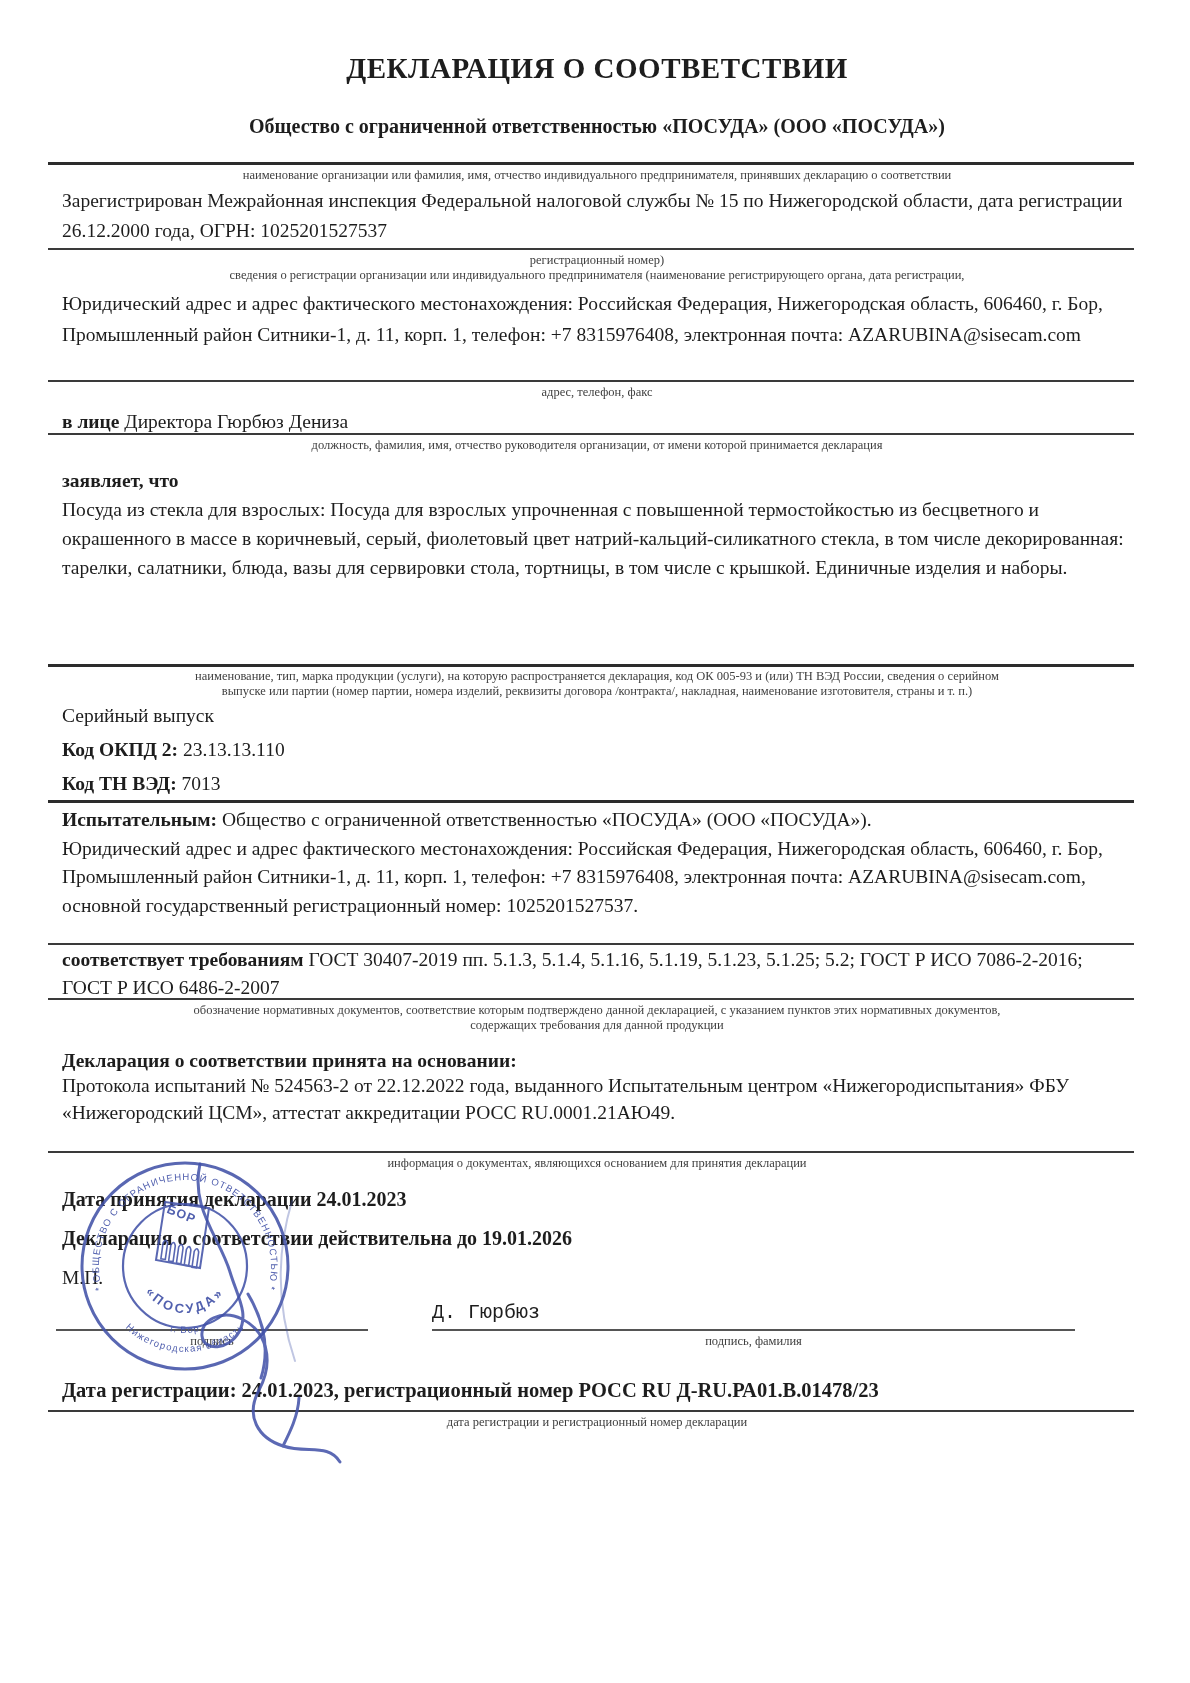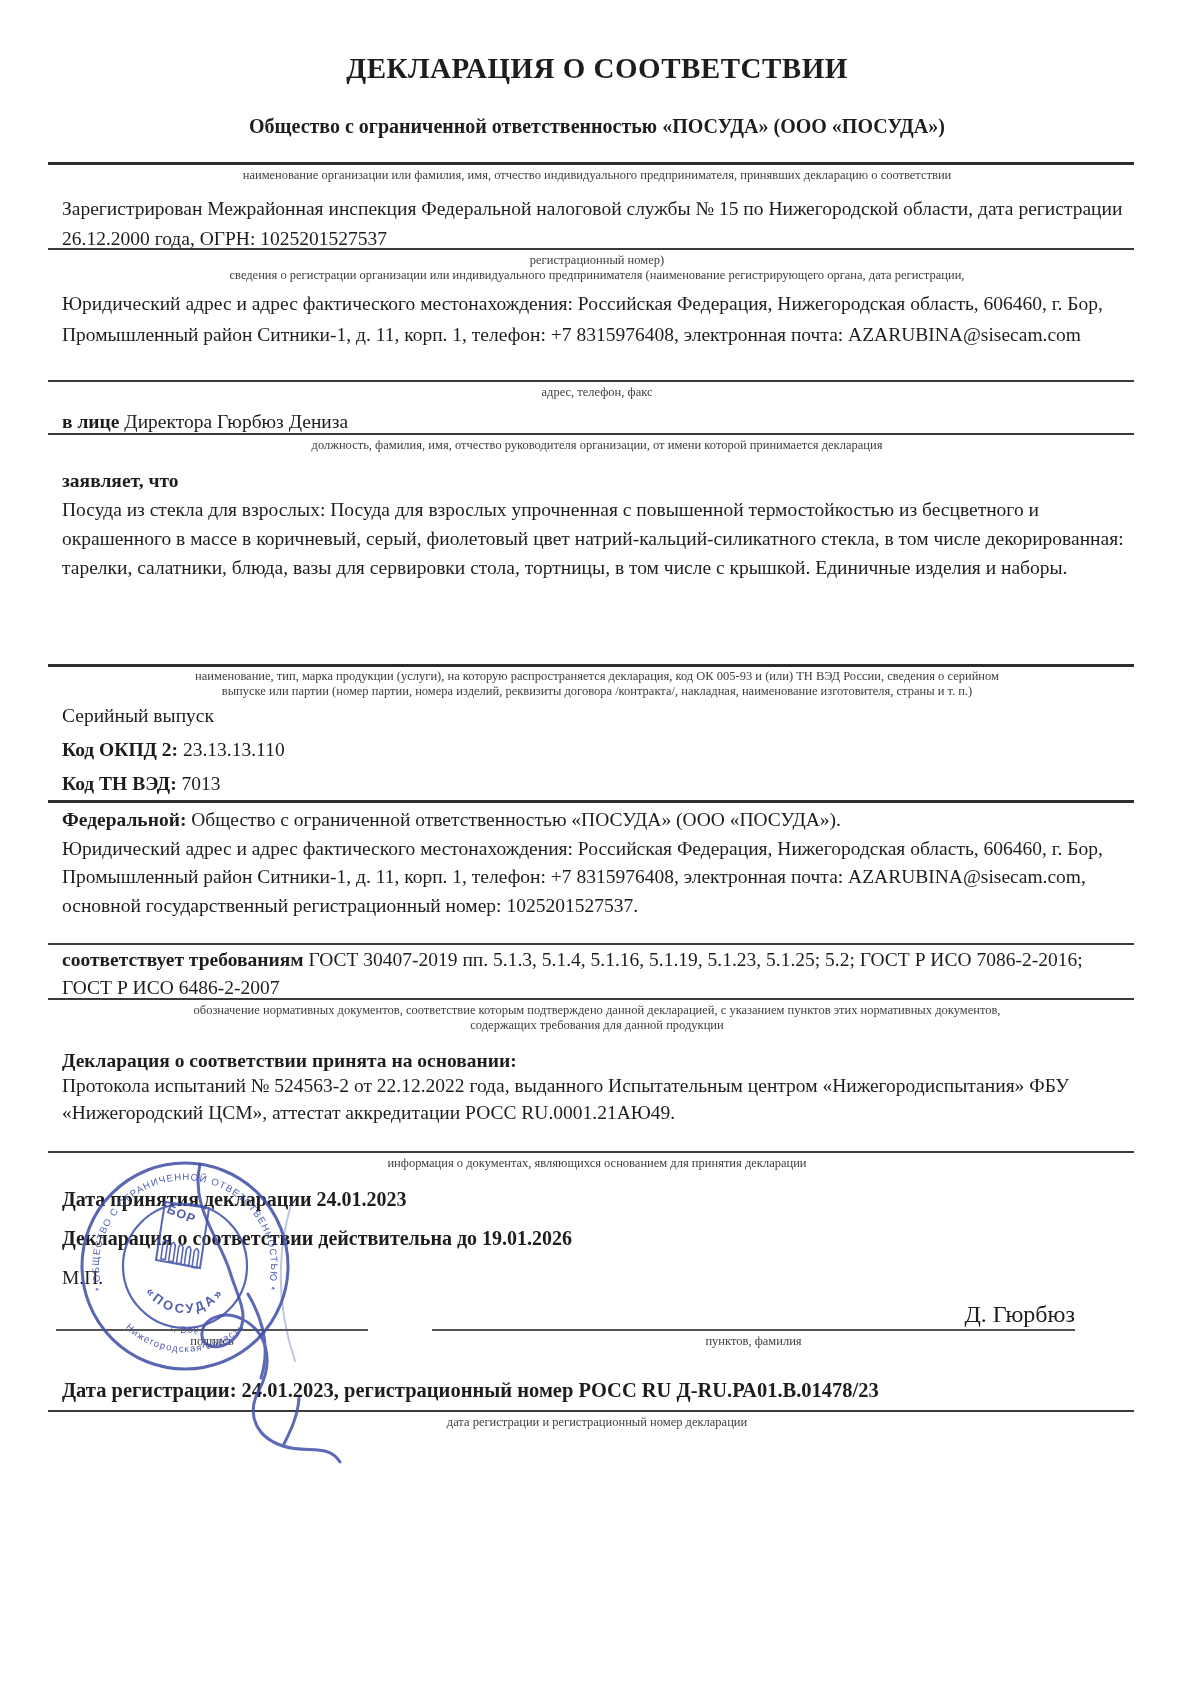--- a/index.html
+++ b/index.html
@@ -8,35 +8,35 @@
     width:1190px;height:1683px;
     margin:0 auto;
     background:#ffffff;
     font-family:"Liberation Serif","DejaVu Serif",serif;
     color:#1d1d1d;
     overflow:hidden;
   }
   .abs{position:absolute;}
   .blk{position:absolute;left:62px;width:1070px;}
   .p{font-size:19.5px;line-height:29px;}
-  .lh30{line-height:30px;margin-top:8px;}
+  .lh30{line-height:30px;}
   .lh31{line-height:31px;}
   .lh285{line-height:28.5px;}
   .lh28{line-height:28px;}
   .lh265{line-height:26.5px;}
   .bd{font-weight:bold;}
   .ctr{text-align:center;}
   .title{font-size:29px;font-weight:bold;letter-spacing:.5px;}
   .org{font-size:20px;font-weight:bold;}
   .rl{position:absolute;left:48px;width:1086px;border-top:2px solid #3a3a3a;height:0;}
   .rl.t3{border-top-width:3px;border-top-color:#2c2c2c;}
   .cap{font-size:12.5px;line-height:15px;text-align:center;color:#404040;}
   .capblk{position:absolute;left:62px;width:1070px;}
   .sigline{position:absolute;border-top:2px solid #555;height:0;}
-  .signame{font-size:24px;text-align:right;}
+  .signame{font-size:20px;text-align:left;font-family:Liberation Mono, monospace;}
   .stamp-svg{position:absolute;left:52px;top:1146px;pointer-events:none;}
 </style>
 </head>
 <body>
 
 <div class="page">
 
   <div class="blk ctr title abs" style="top:52px">ДЕКЛАРАЦИЯ О СООТВЕТСТВИИ</div>
 
   <div class="blk ctr org" style="top:115px">Общество с ограниченной ответственностью «ПОСУДА» (ООО «ПОСУДА»)</div>
@@ -67,21 +67,21 @@
     <div class="cap">наименование, тип, марка продукции (услуги), на которую распространяется декларация, код ОК 005-93 и (или) ТН ВЭД России, сведения о серийном</div>
     <div class="cap">выпуске или партии (номер партии, номера изделий, реквизиты договора /контракта/, накладная, наименование изготовителя, страны и т. п.)</div>
   </div>
   <div class="blk p" style="top:701px">Серийный выпуск</div>
 
   <div class="blk p" style="top:735px"><b class="bd">Код ОКПД 2:</b> <span>23.13.13.110</span></div>
   <div class="blk p" style="top:769px"><b class="bd">Код ТН ВЭД:</b> <span>7013</span></div>
 
   <div class="rl t3" style="top:800px"></div>
   <div class="blk" style="top:806px">
-    <div class="p lh285"><b class="bd">Федеральной:</b> <span>Общество с ограниченной ответственностью «ПОСУДА» (ООО «ПОСУДА»).</span></div>
+    <div class="p lh285"><b class="bd">Испытательным:</b> <span>Общество с ограниченной ответственностью «ПОСУДА» (ООО «ПОСУДА»).</span></div>
     <div class="p lh285">Юридический адрес и адрес фактического местонахождения: Российская Федерация, Нижегородская область, 606460, г. Бор, Промышленный район Ситники-1, д. 11, корп. 1, телефон: +7 8315976408, электронная почта: AZARUBINA@sisecam.com, основной государственный регистрационный номер: 1025201527537.</div>
   </div>
   <div class="rl" style="top:943px"></div>
 
   <div class="blk p lh28" style="top:946px"><b class="bd">соответствует требованиям</b> <span>ГОСТ 30407-2019 пп. 5.1.3, 5.1.4, 5.1.16, 5.1.19, 5.1.23, 5.1.25; 5.2; ГОСТ Р ИСО 7086-2-2016; ГОСТ Р ИСО 6486-2-2007</span></div>
   <div class="rl" style="top:998px"></div>
   <div class="capblk" style="top:1003px">
     <div class="cap">обозначение нормативных документов, соответствие которым подтверждено данной декларацией, с указанием пунктов этих нормативных документов,</div>
     <div class="cap">содержащих требования для данной продукции</div>
   </div>
@@ -92,21 +92,21 @@
   <div class="capblk cap" style="top:1156px">информация о документах, являющихся основанием для принятия декларации</div>
 
   <div class="blk p bd" style="top:1185px;font-size:20px">Дата принятия декларации 24.01.2023</div>
   <div class="blk p bd" style="top:1224px;font-size:20px">Декларация о соответствии действительна до 19.01.2026</div>
   <div class="blk p" style="top:1263px">М.П.</div>
 
   <div class="sigline" style="top:1329px;left:56px;width:312px"></div>
   <div class="abs cap" style="top:1334px;left:56px;width:312px">подпись</div>
   <div class="abs signame" style="top:1301px;left:432px;width:643px">Д. Гюрбюз</div>
   <div class="sigline" style="top:1329px;left:432px;width:643px"></div>
-  <div class="abs cap" style="top:1334px;left:432px;width:643px">пунктов, фамилия</div>
+  <div class="abs cap" style="top:1334px;left:432px;width:643px">подпись, фамилия</div>
 
   <div class="blk p bd" style="top:1376px;font-size:20.5px">Дата регистрации: 24.01.2023, регистрационный номер РОСС RU Д-RU.РА01.В.01478/23</div>
   <div class="rl" style="top:1410px"></div>
   <div class="capblk cap" style="top:1415px">дата регистрации и регистрационный номер декларации</div>
 
   <svg class="stamp-svg" width="340" height="340" viewBox="0 0 340 340">
     <defs>
       <path id="arcTop" d="M 49.9,142.3 A 86,86 0 1 1 216.1,142.3" fill="none"></path>
       <path id="arcBottom" d="M 52.2,149.4 A 86,86 0 0 0 213.8,149.4" fill="none"></path>
       <path id="arcPosuda" d="M 90.4,139.9 A 47,47 0 0 0 175.6,139.9" fill="none"></path>

